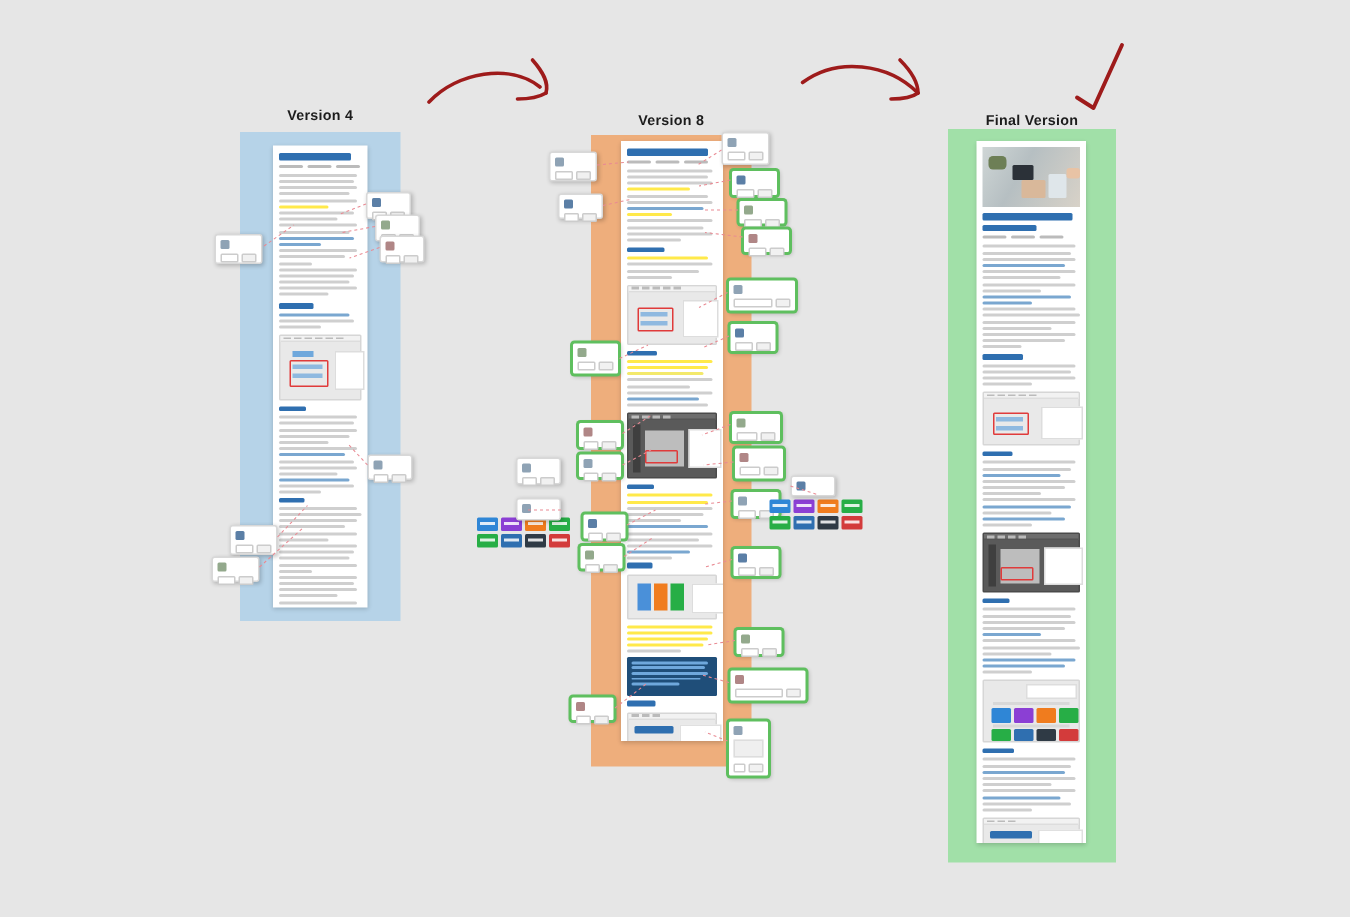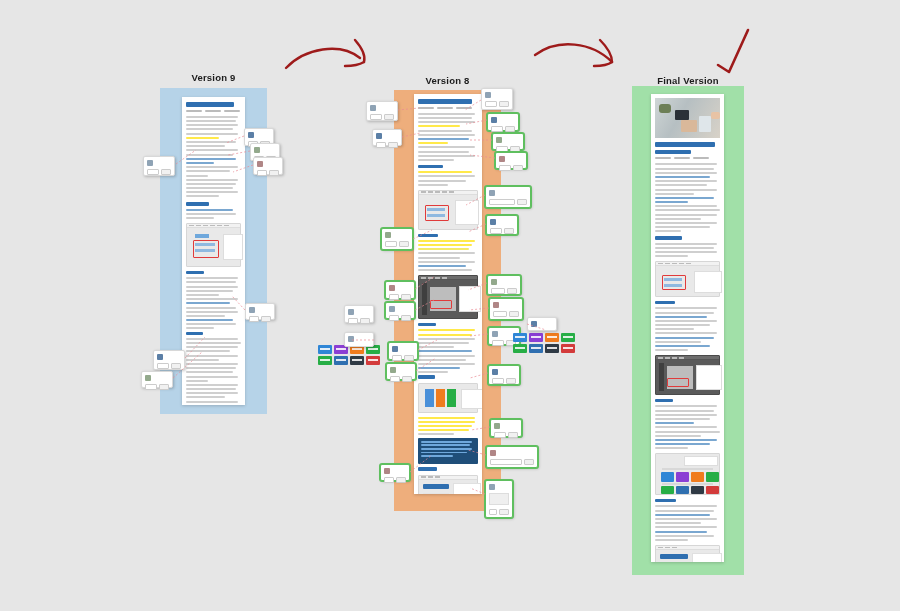--- a/index.html
+++ b/index.html
@@ -79,21 +79,21 @@
   
   .mk { position: absolute; border: 1px solid #e03b3b; border-radius: 1px; }
 
   svg.overlay { position: absolute; inset: 0; width: 900px; height: 611px; pointer-events: none; }
 </style>
 </head>
 <body>
 
 <div class="stage">
 
-  <div class="col-label" style="left:160px; top:72px; width:107px;">Version 9</div>
+  <div class="col-label" style="left:160px; top:72px; width:107px;">Version 4</div>
   <div class="col-label" style="left:394px; top:75px; width:107px;">Version 8</div>
   <div class="col-label" style="left:632px; top:75px; width:112px;">Final Version</div>
 
   <div class="panel" style="left:160px; top:88px; width:107px; height:326px; background:#b6d3e8;">
     <div class="doc" style="left:22px; top:9px; width:63px; height:308px; padding:5px 4px;">
       <div class="h-title" style="width:88%"></div>
       <div class="meta-row">
         <span class="meta-chip"></span>
           <span class="meta-chip"></span>
           <span class="meta-chip"></span>

